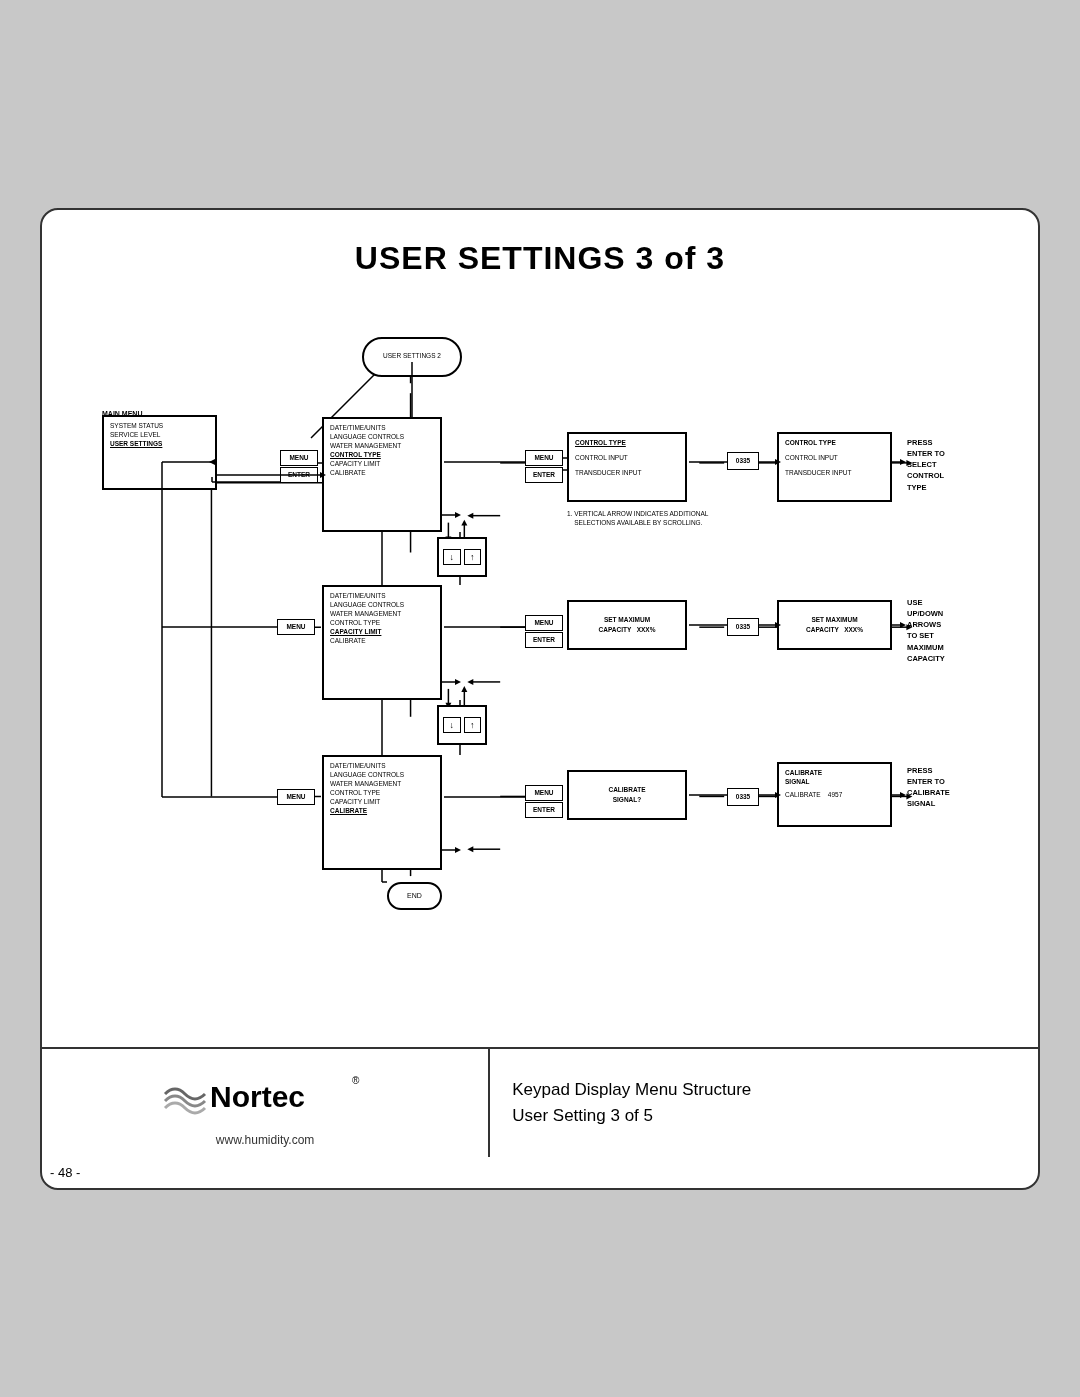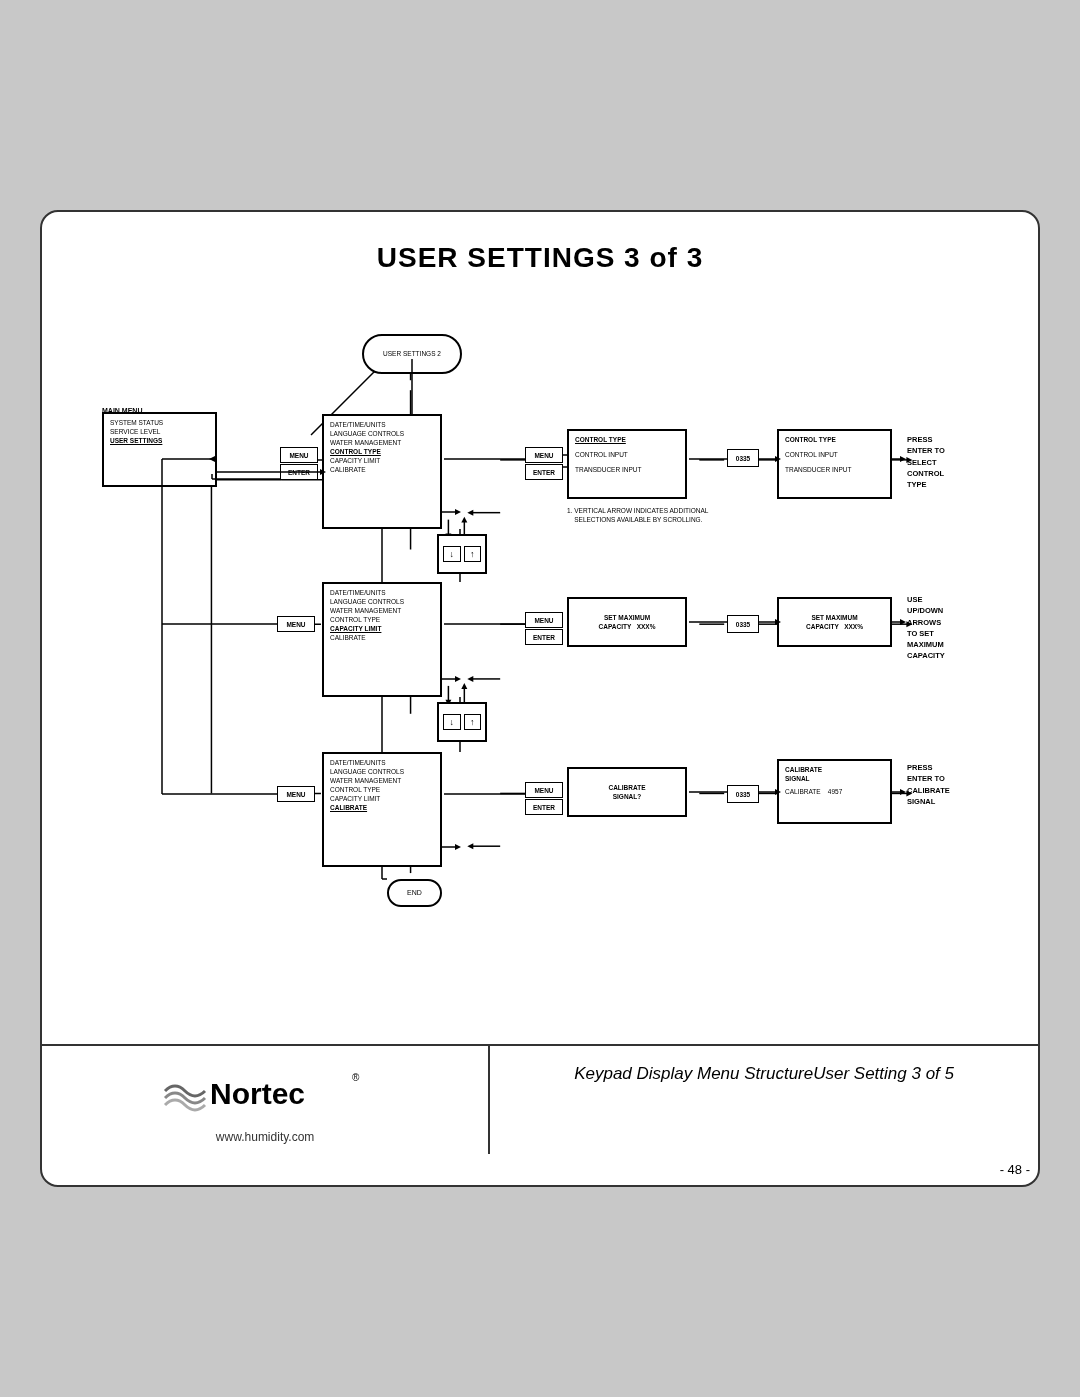--- a/index.html
+++ b/index.html
@@ -20,21 +20,21 @@
       display: flex;
       flex-direction: column;
       overflow: hidden;
     }
     .main-content {
       padding: 30px 40px 20px 40px;
       flex: 1;
     }
     .page-title {
       text-align: center;
-      font-size: 28px;
+      font-size: 32px;
       font-weight: bold;
       margin-bottom: 30px;
       letter-spacing: 1px;
     }
 
     
     .diagram {
       position: relative;
       width: 100%;
       height: 720px;
@@ -110,38 +110,37 @@
       border-right: 2px solid #333;
       display: flex;
       flex-direction: column;
       align-items: center;
       justify-content: space-between;
       padding: 10px;
     }
     .footer-text {
       width: 55%;
       display: flex;
-      flex-direction: row;
+      flex-direction: column;
       align-items: flex-start;
       justify-content: center;
       padding: 15px 22px;
       font-size: 17px;
       font-weight: normal;
       line-height: 1.5;
-      font-style: italic;
     }
 
     
     .logo-svg {
       width: 220px;
       height: 60px;
     }
 
     .page-number {
-      text-align: right;
+      text-align: left;
       padding: 8px;
       font-size: 13px;
     }
   </style>
 </head>
 <body>
 
 <div class="page-wrapper">
   <div class="main-content">
     <div class="page-title">USER SETTINGS 3 of 3</div>

